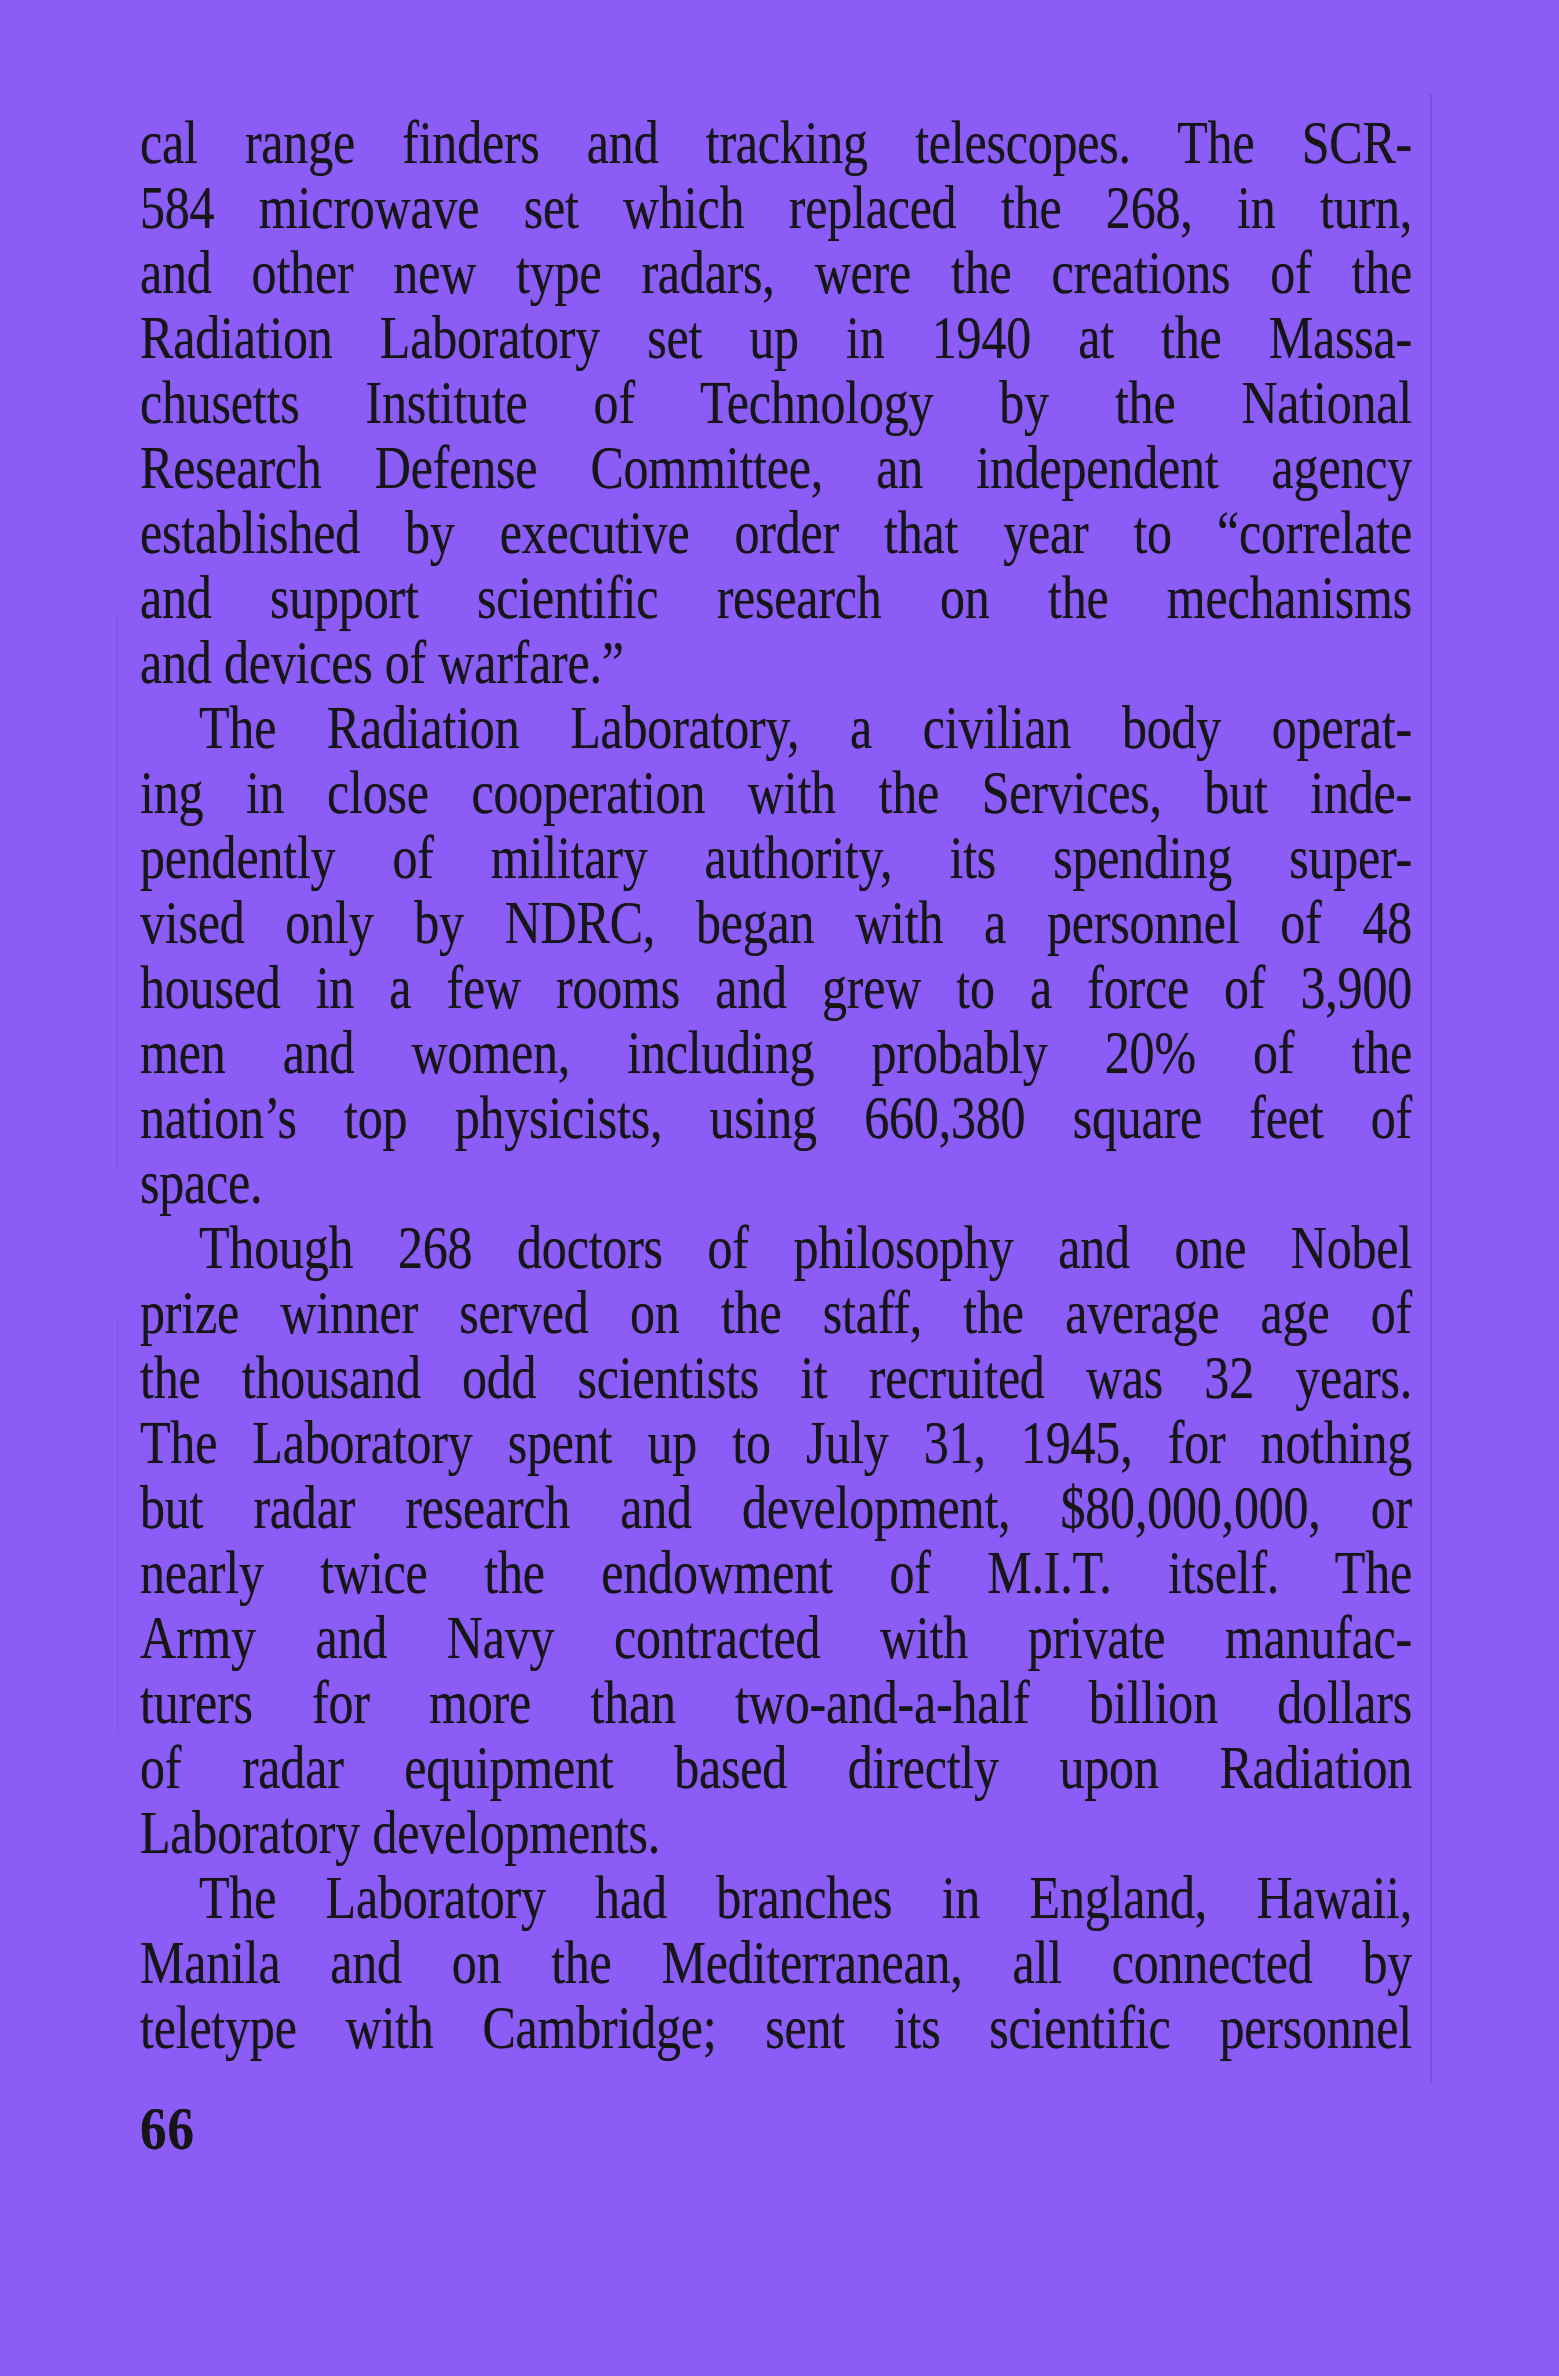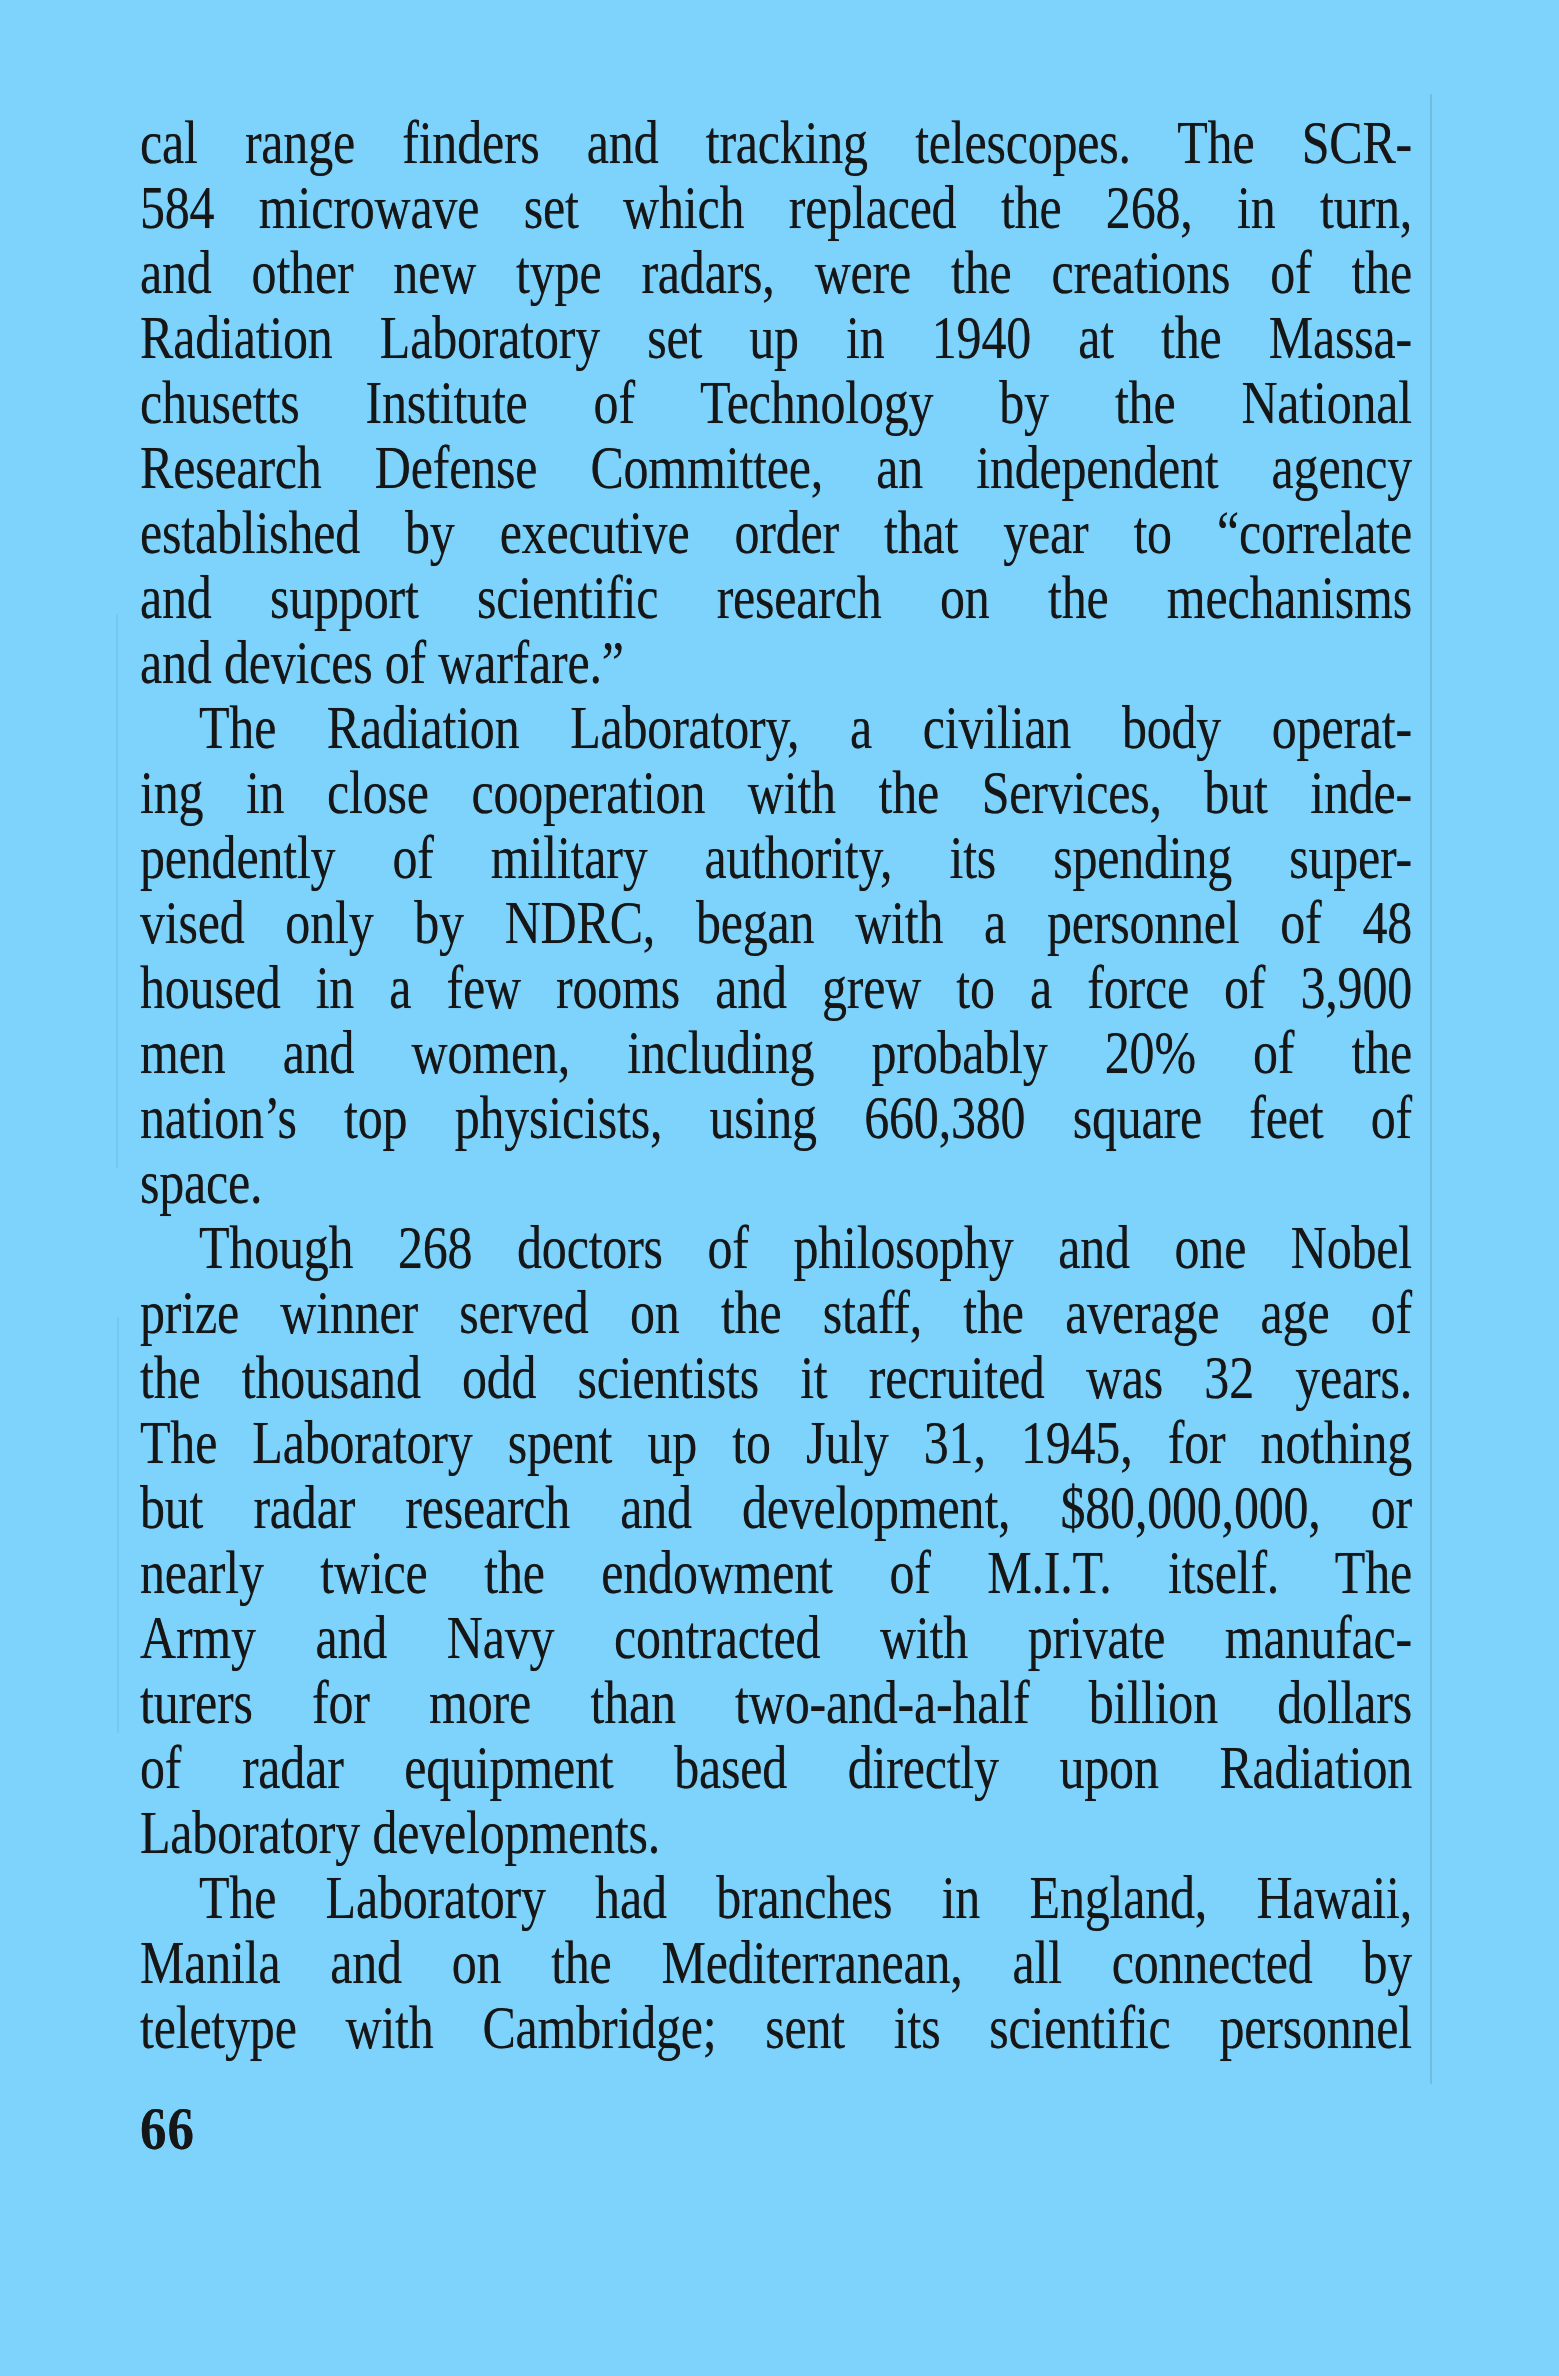--- a/index.html
+++ b/index.html
@@ -11,21 +11,21 @@
     width: 1559px;
     height: 2376px;
     position: relative;
     overflow: hidden;
     font-family: "Liberation Serif", "DejaVu Serif", serif;
     color: #161616;
   }
   .page {
     position: absolute;
     inset: 0;
-    background: #7dd3fc;
+    background: #8b5cf6;
   }
   
   .artifact {
     position: absolute;
     background: rgba(0,0,0,0.09);
   }
   .artifact.right-edge {
     left: 1430px; top: 94px; width: 2px; height: 1990px;
     background: rgba(0,0,0,0.10);
   }

